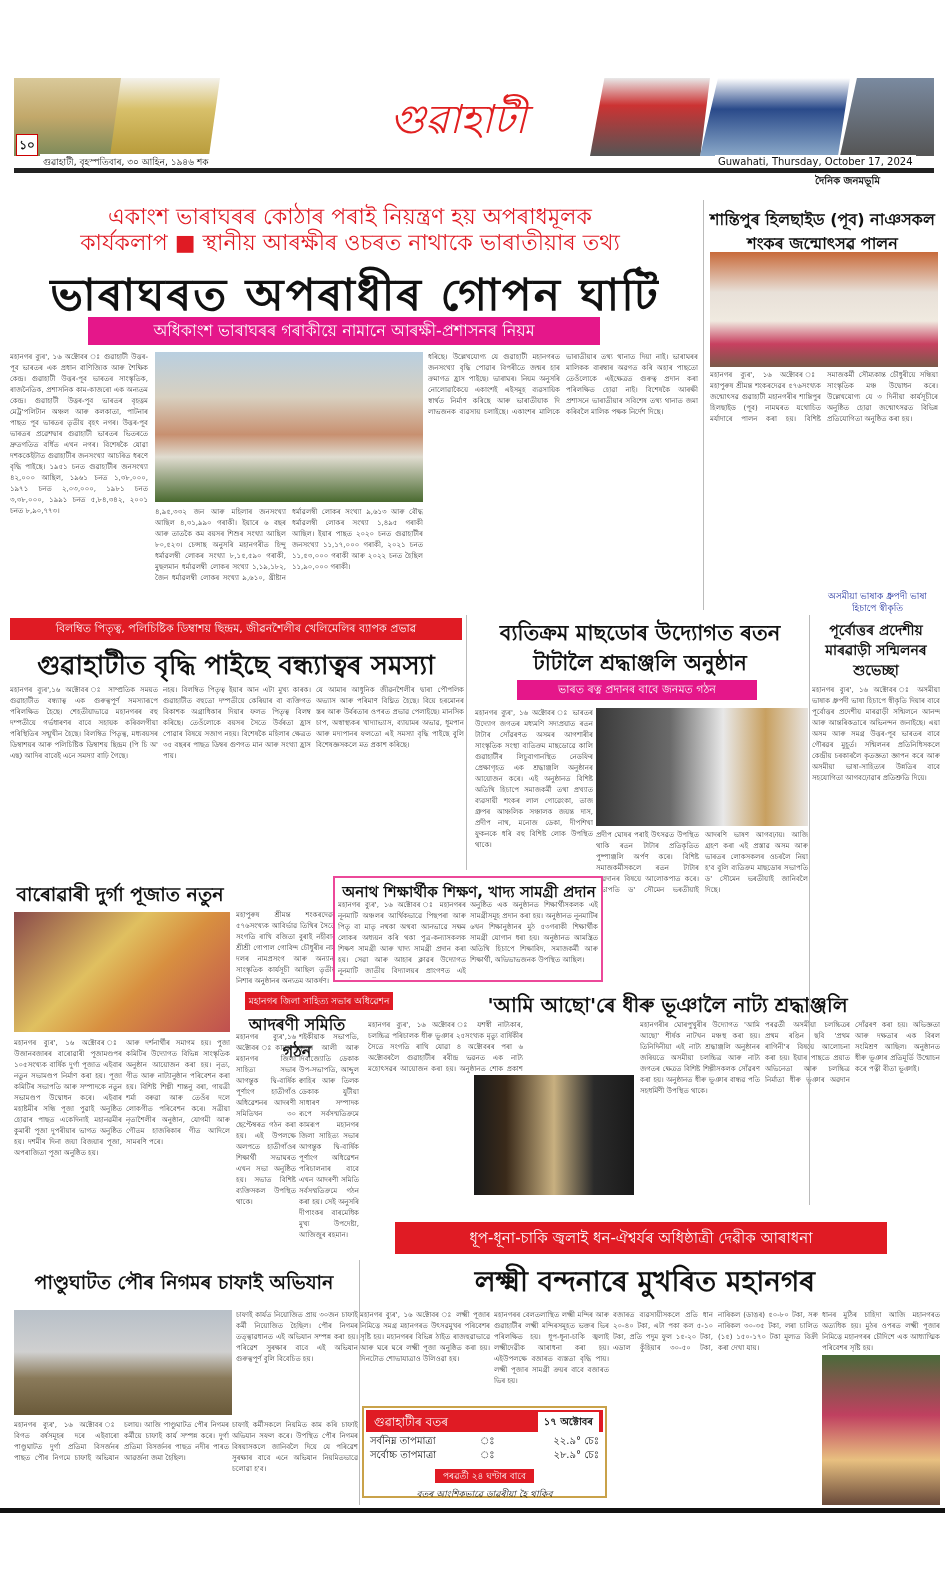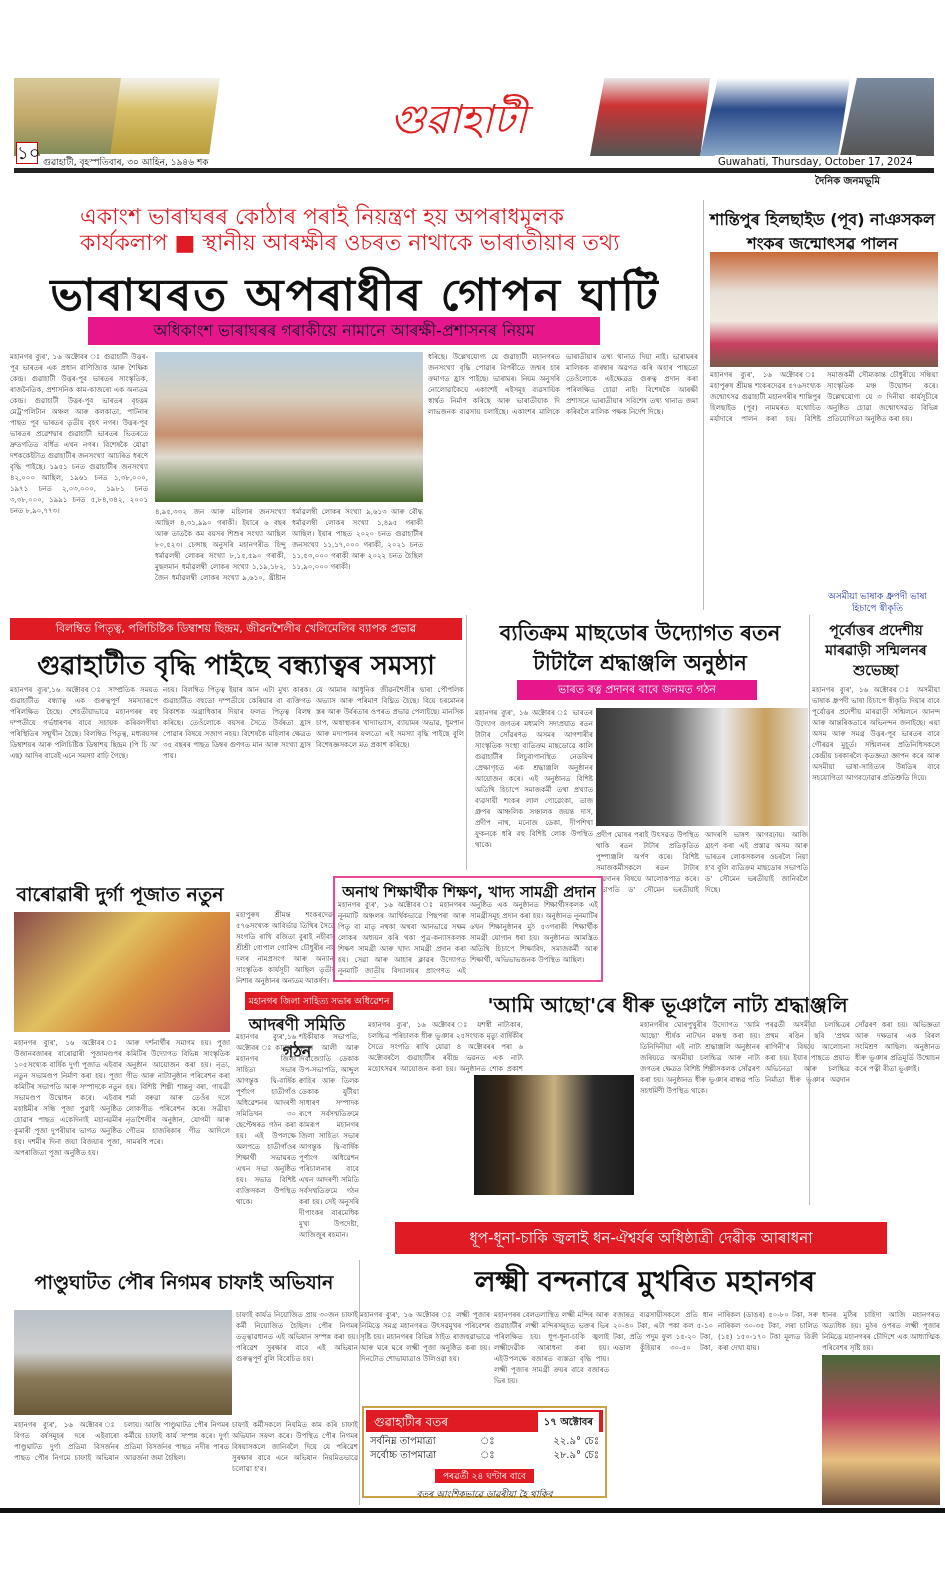--- a/index.html
+++ b/index.html
@@ -4,28 +4,28 @@
 <style>
 *{box-sizing:border-box;margin:0;padding:0}
 body{width:945px;height:1571px;background:#fff;font-family:"DejaVu Sans",sans-serif;color:#111;position:relative;overflow:hidden}
 .abs{position:absolute}
 .mh-p1{left:14px;top:78px;width:115px;height:78px;background:linear-gradient(180deg,#d9c99a 0%,#c2a86a 50%,#7d8a5a 100%)}
 .mh-p2{left:110px;top:78px;width:110px;height:78px;background:linear-gradient(180deg,#f4f2ec 0%,#d8c06a 40%,#b89b3a 100%);clip-path:polygon(10% 0,100% 0,90% 100%,0 100%)}
 .mh-p3{left:590px;top:78px;width:120px;height:78px;background:linear-gradient(180deg,#e8e8e8 0%,#c33 35%,#555 100%);clip-path:polygon(12% 0,100% 0,92% 100%,0 100%)}
 .mh-p4{left:700px;top:78px;width:150px;height:78px;background:linear-gradient(180deg,#fff 0%,#2a4a8a 40%,#8aa8c8 100%);clip-path:polygon(12% 0,100% 0,92% 100%,0 100%)}
 .mh-p5{left:840px;top:78px;width:94px;height:78px;background:linear-gradient(180deg,#7a8aa0,#555);clip-path:polygon(18% 0,100% 0,100% 100%,0 100%)}
 .logo{left:390px;top:88px;font-size:40px;color:#e02020;font-family:Liberation Serif, serif;font-style:italic}
-.pageno{left:16px;top:142px;width:22px;height:22px;background:#fff;border:1px solid #c00;font-size:18px;font-weight:normal;text-align:center;line-height:20px}
+.pageno{left:16px;top:134px;width:22px;height:22px;background:#fff;border:1px solid #c00;font-size:12px;font-weight:bold;text-align:center;line-height:20px}
 .datebn{left:40px;top:154px;font-size:9px;background:#fff;padding:1px 3px}
 .dateen{left:715px;top:155px;font-size:10px;background:#fff;padding:1px 3px}
 .rule{left:14px;top:168px;width:920px;height:5px;background:#222}
 .paper{left:815px;top:173px;font-size:10px;font-weight:bold}
-.kick{left:0;top:204px;width:700px;text-align:left;font-size:22px;line-height:26px;color:#e01b24}
+.kick{left:0;top:204px;width:700px;text-align:center;font-size:22px;line-height:26px;color:#e01b24}
 .h1{left:10px;top:262px;width:690px;text-align:center;font-size:44px;font-weight:bold;letter-spacing:2px}
-.pinkbar{left:88px;top:317px;width:512px;height:28px;background:#e5178a;color:#0f172a;font-size:16px;text-align:center;line-height:28px}
+.pinkbar{left:88px;top:317px;width:512px;height:28px;background:#e5178a;color:#ffffff;font-size:16px;text-align:center;line-height:28px}
 .body{font-size:7px;line-height:11px;color:#333;text-align:justify;overflow:hidden}
 .photo{background:linear-gradient(160deg,#9fb7cc 0%,#c8c0b0 40%,#b08060 70%,#556a40 100%)}
 .rt-h{left:705px;top:208px;width:235px;text-align:center;font-size:16px;font-weight:bold;line-height:24px}
 .redbar{background:#e01b24;color:#fff;text-align:center}
 .h2{font-weight:bold;text-align:center}
 .wbox{border:2px solid #ec4899;background:#fff}
 </style>
 </head>
 <body>
 

